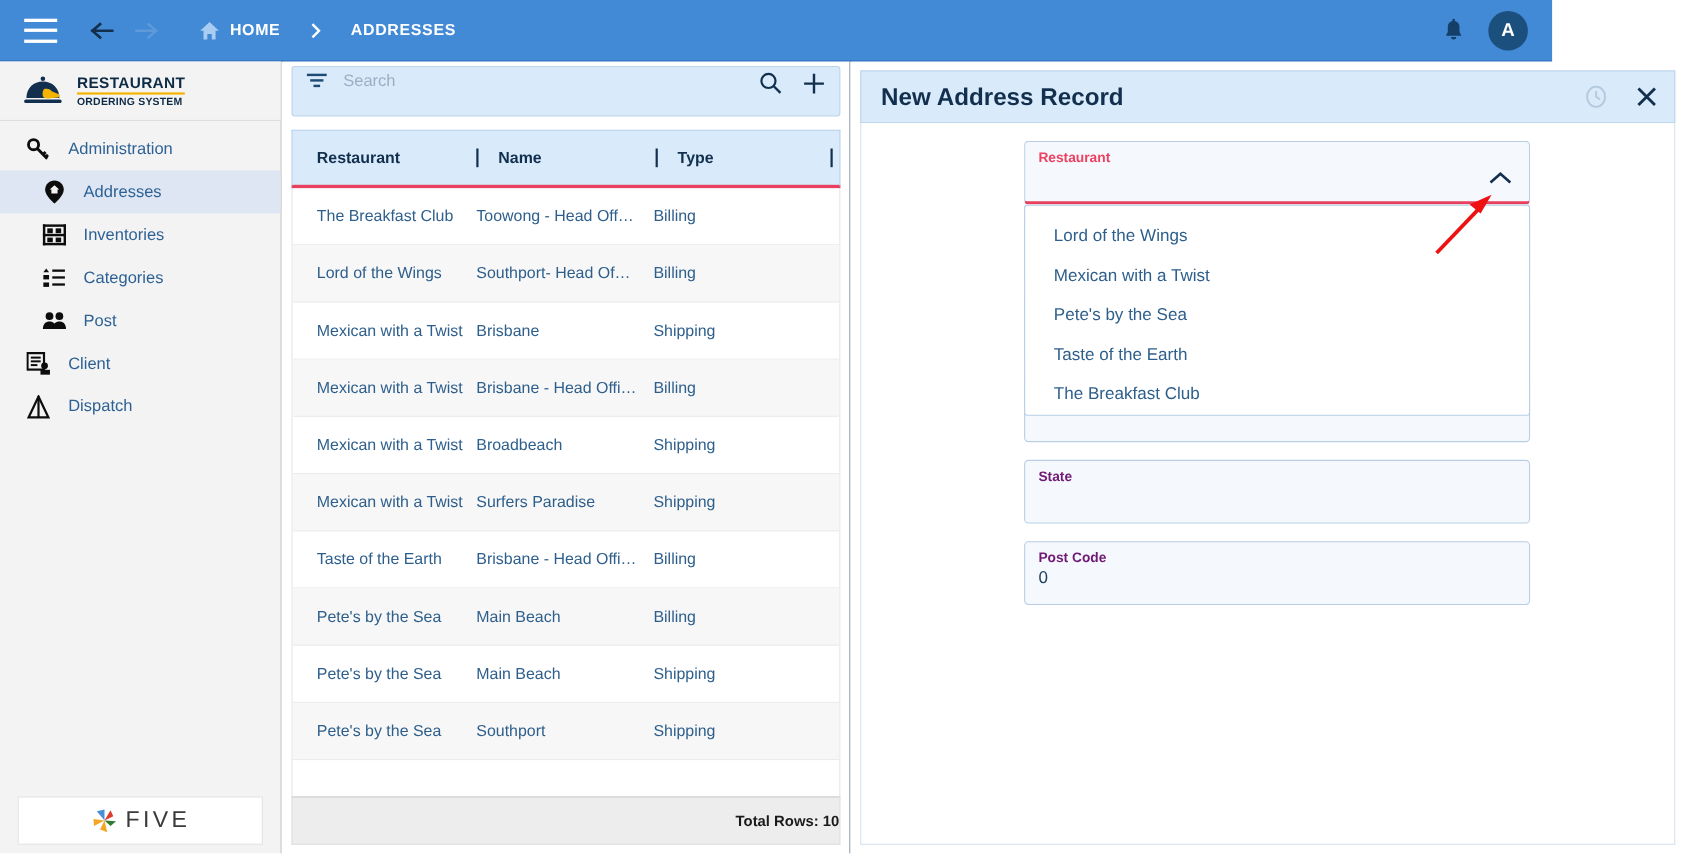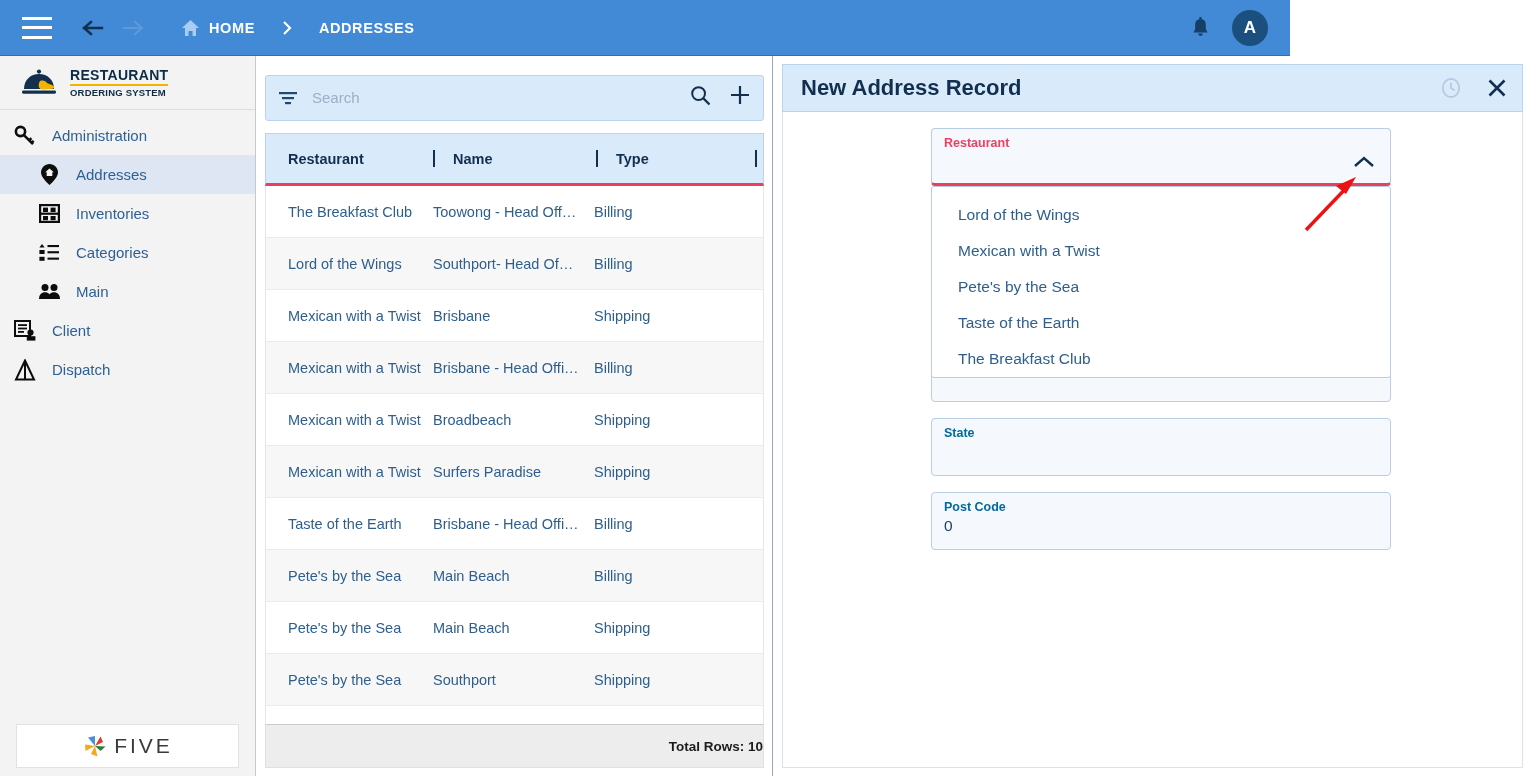--- a/index.html
+++ b/index.html
@@ -6,21 +6,21 @@
   html, body {
     width: 1531px; height: 776px;
     font-family: "Liberation Sans", sans-serif;
     background: #ffffff;
     overflow: hidden;
   }
   body { position: relative; }
 
   
   #topbar {
-    position: absolute; left: 0; top: 0; width: 1290px; height: 56px;
+    position: absolute; left: 0; top: 0; width: 1411px; height: 56px;
     background: #4289d6;
     display: flex; align-items: center;
     border-bottom: 1px solid #2d6fb8;
   }
   .tb-icon { display: flex; align-items: center; justify-content: center; cursor: pointer; }
   #hamburger { width: 30px; height: 22px; margin-left: 22px; flex-direction: column; justify-content: space-between; }
   #hamburger span { display: block; width: 30px; height: 3px; background: #ffffff; }
   #nav-back { margin-left: 27px; }
   #nav-fwd { margin-left: 16px; }
   #home-link { display: flex; align-items: center; margin-left: 34px; cursor: pointer; }
@@ -56,44 +56,44 @@
     font-size: 14px; font-weight: bold; color: #0d2b45; letter-spacing: .3px;
     border-bottom: 2px solid #f5b301; padding-bottom: 2px;
   }
   #brand-line2 { font-size: 9.5px; font-weight: bold; color: #0d2b45; letter-spacing: .2px; margin-top: 2px; }
 
   #nav-list { flex: 1; padding-top: 6px; }
   .nav-item {
     display: flex; align-items: center; height: 39px; cursor: pointer;
     font-size: 15px; color: #2d6195;
   }
-  .nav-item.lvl0 { padding-left: 12px; }
+  .nav-item.lvl0 { padding-left: 22px; }
   .nav-item.lvl1 { padding-left: 36px; }
   .nav-item.active { background: #dde6f2; }
   .nav-icon { width: 26px; display: flex; align-items: center; justify-content: center; margin-right: 14px; }
   .nav-label { white-space: nowrap; }
 
   #five-wrap {
     height: 44px; margin: 0 16px 8px 16px; background: #ffffff;
     border: 1px solid #e2e2e2;
     display: flex; align-items: center; justify-content: center;
   }
   #five-mark { width: 26px; height: 26px; margin-right: 6px; }
   #five-text { font-size: 21px; letter-spacing: 3px; color: #3a3a3a; font-family: "Liberation Sans", sans-serif; }
 
   
   #listpane {
     position: absolute; left: 257px; top: 56px; width: 516px; height: 720px;
     background: #ffffff; display: flex; flex-direction: column;
     border-right: 1px solid #9aa7b4;
   }
   #searchbar {
-    margin: 19px 8px 0 8px; height: 46px;
+    margin: 4px 8px 0 8px; height: 46px;
     background: #d9eafb; border: 1px solid #bcd4ea; border-radius: 3px;
-    display: flex; align-items: flex-end; padding: 14px 12px;
+    display: flex; align-items: flex-start; padding: 4px 12px;
   }
   #filter-icon { margin-right: 14px; display: flex; cursor: pointer; }
   #search-input {
     flex: 1; border: none; outline: none; background: transparent;
     font-family: "Liberation Sans", sans-serif; font-size: 15px; color: #13304d;
   }
   #search-input::placeholder { color: #9bb0c4; }
   #search-btn, #add-btn { display: flex; cursor: pointer; margin-left: 18px; }
 
   #table-head {
@@ -133,21 +133,21 @@
   #history-btn { display: flex; cursor: pointer; margin-right: 24px; }
   #close-btn { display: flex; cursor: pointer; }
 
   #form-area { flex: 1; position: relative; border: 1px solid #d8e3ee; border-top: none; margin: 0 8px 8px 8px; background: #ffffff; }
 
   .field {
     position: absolute; left: 148px; width: 460px; height: 58px;
     background: #f5f9fe; border: 1px solid #b7cee4; border-radius: 4px;
     padding: 7px 12px 0 12px;
   }
-  .field-label { font-size: 12.5px; font-weight: bold; color: #0369a1; }
+  .field-label { font-size: 12.5px; font-weight: bold; color: #701a75; }
   .field-label.required { color: #ee4060; }
   .field-value { font-size: 15.5px; color: #1d3f61; margin-top: 3px; }
 
   #f-restaurant { top: 16px; border-bottom: 3px solid #e8405e; z-index: 5; }
   #chev-up { position: absolute; right: 14px; top: 26px; cursor: pointer; }
   #f-addr1 { top: 86px; }
   #f-addr2 { top: 158px; }
   #f-suburb { top: 232px; }
   #f-state { top: 306px; }
   #f-postcode { top: 380px; }
@@ -280,21 +280,21 @@
 
     <div class="nav-item lvl1">
       <span class="nav-icon">
         <svg width="23" height="17" viewBox="0 0 23 17">
             <circle cx="7" cy="4.4" r="3.5" fill="#0d0d0d"></circle>
             <circle cx="16" cy="4.4" r="3.5" fill="#0d0d0d"></circle>
             <path d="M1 16 C1 11.4 3.6 9.2 7 9.2 C10.4 9.2 13 11.4 13 16 Z" fill="#0d0d0d"></path>
             <path d="M10 16 C10 11.4 12.6 9.2 16 9.2 C19.4 9.2 22 11.4 22 16 Z" fill="#0d0d0d"></path>
           </svg>
       </span>
-      <span class="nav-label">Main</span>
+      <span class="nav-label">Post</span>
     </div>
 
     <div class="nav-item lvl0">
       <span class="nav-icon">
         <svg width="23" height="21" viewBox="0 0 23 21">
             <rect x="1" y="1" width="15" height="15" fill="none" stroke="#0d0d0d" stroke-width="2"></rect>
             <rect x="4" y="4.2" width="9" height="1.8" fill="#0d0d0d"></rect>
             <rect x="4" y="7.6" width="9" height="1.8" fill="#0d0d0d"></rect>
             <rect x="4" y="11" width="6" height="1.8" fill="#0d0d0d"></rect>
             <circle cx="16.5" cy="12.6" r="3.1" fill="#0d0d0d"></circle>

